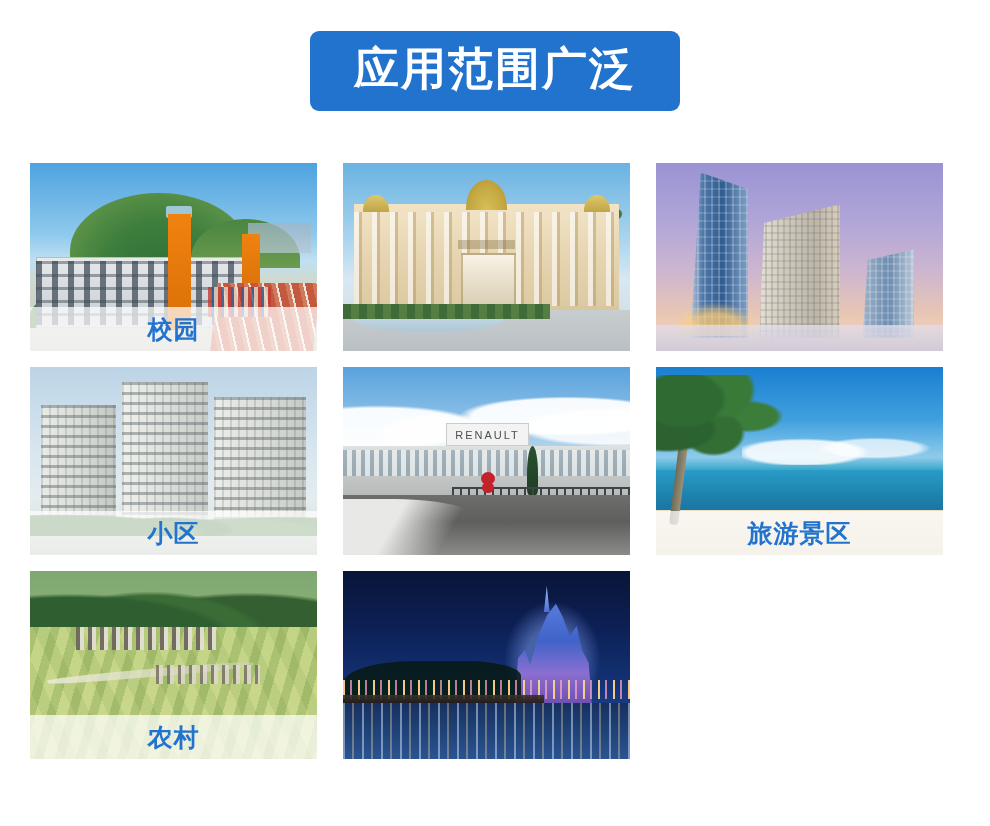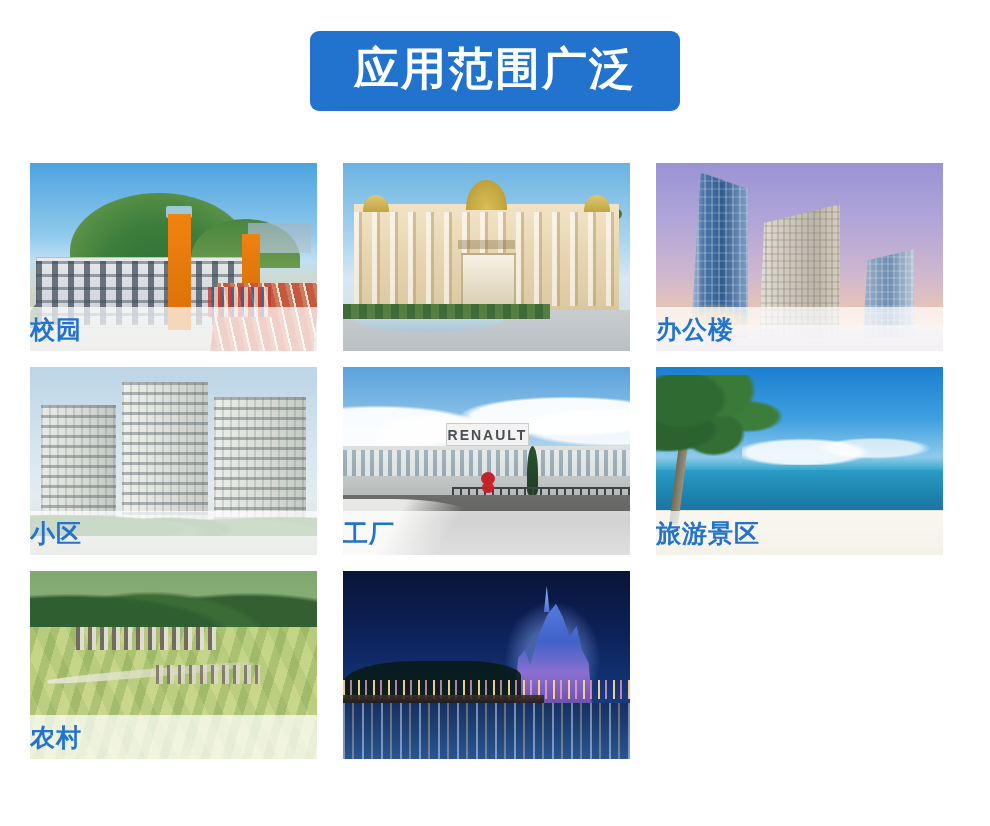--- a/index.html
+++ b/index.html
@@ -75,20 +75,21 @@
 
   .caption-band {
     position: absolute;
     left: 0;
     bottom: 0;
     width: 287px;
     height: 44px;
     background: rgba(255,255,255,0.72);
     display: flex;
     align-items: center;
+    justify-content: center;
     z-index: 20;
   }
   .caption-text {
     color: #2273ce;
     font-size: 25px;
     line-height: 30px;
     font-weight: bold;
     letter-spacing: 1px;
     white-space: nowrap;
   }
@@ -369,21 +370,21 @@
     position: absolute; left: 0; top: 44%; width: 100%; height: 14%;
     background: repeating-linear-gradient(to right,
       rgba(120,145,160,.55) 0 4px, rgba(235,242,245,.65) 4px 9px);
   }
   .fac-sign {
     position: absolute; left: 36%; top: 30%; width: 28%; height: 11%;
     background: #f2f3f2; border: 1px solid #c9ccca;
     display: flex; align-items: center; justify-content: center;
   }
   .fac-sign span {
-    font-size: 14px; font-weight: bold; letter-spacing: 2px; color: #4a4f52;
+    font-size: 11px; font-weight: normal; letter-spacing: 2px; color: #4a4f52;
     font-family: "Liberation Sans", sans-serif;
     text-align: right;
   }
   .fac-fence {
     position: absolute; left: 38%; top: 64%; width: 62%; height: 14%;
     background: repeating-linear-gradient(to right, #3d4346 0 2px, rgba(255,255,255,0) 2px 8px);
     border-top: 2px solid #3d4346; border-bottom: 2px solid #3d4346;
   }
   .fac-cypress {
     position: absolute; left: 64%; top: 42%; width: 4%; height: 26%;
@@ -581,23 +582,20 @@
           </div>
         <div class="off-t2">
             <div class="glass"></div>
           </div>
         <div class="off-t1">
             <div class="glass"></div>
           </div>
         <div class="off-glow"></div>
         <div class="off-low"></div>
       </div>
-      <div class="caption-band">
-        <span class="caption-text">办公楼</span>
-      </div>
     </div>
 
     <div class="card">
       <div class="photo ph-resi">
         <div class="res-b1">
             <div class="res-win"></div>
           </div>
         <div class="res-b2">
             <div class="res-win"></div>
           </div>
@@ -619,23 +617,20 @@
         <div class="fac-glass"></div>
         <div class="fac-sign">
           <span>RENAULT</span>
         </div>
         <div class="fac-cypress"></div>
         <div class="fac-fence"></div>
         <div class="fac-road"></div>
         <div class="fac-path"></div>
         <div class="fac-stop"></div>
       </div>
-      <div class="caption-band">
-        <span class="caption-text">工厂</span>
-      </div>
     </div>
 
     <div class="card">
       <div class="photo ph-beach">
         <div class="bch-clouds"></div>
         <div class="bch-sea"></div>
         <div class="bch-sand"></div>
         <div class="bch-rocks"></div>
         <div class="bch-palm-trunk"></div>
         <div class="bch-palm-leaves"></div>

